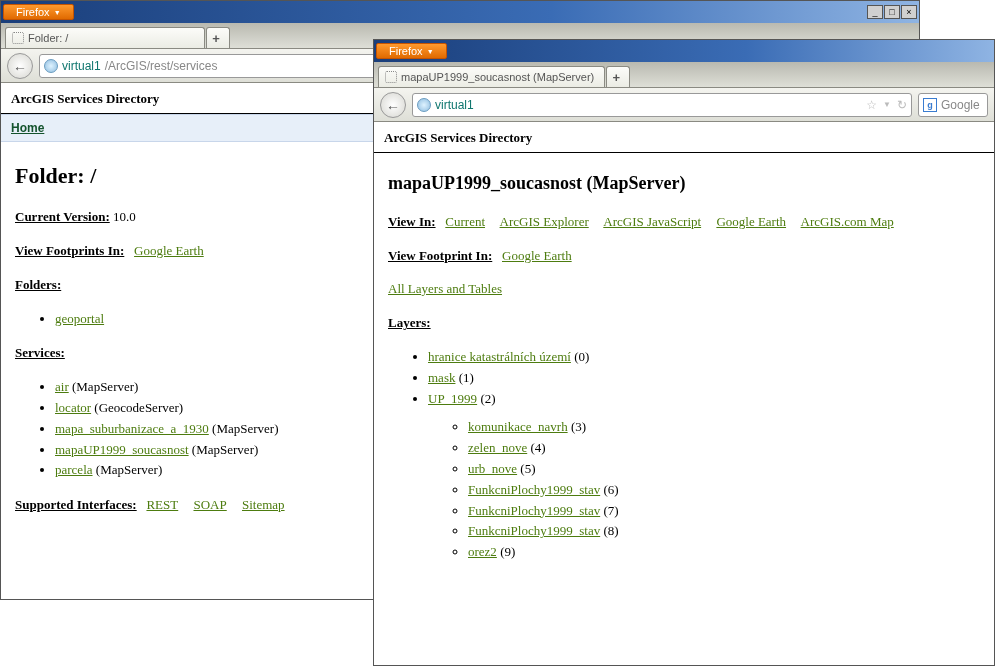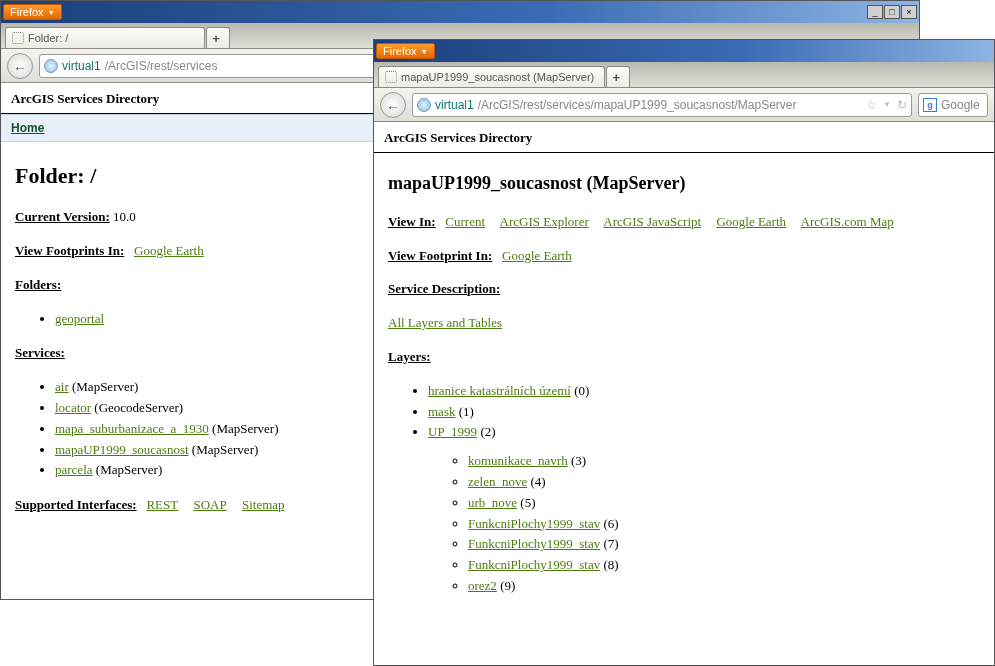--- a/index.html
+++ b/index.html
@@ -26,21 +26,21 @@
     display: flex;
     align-items: center;
     padding: 0 2px;
   }
   .ff-btn {
     background: linear-gradient(#ff9a2e, #e06a00);
     border: 1px solid #c55400;
     border-radius: 2px;
     color: #fff;
     font-size: 11px;
-    padding: 1px 6px;
+    padding: 1px 12px;
     display: inline-flex;
     align-items: center;
     gap: 4px;
     cursor: pointer;
   }
   .ff-btn .tri { font-size: 7px; }
   .win-controls {
     margin-left: auto;
     display: flex;
   }
@@ -275,21 +275,20 @@
       <span class="doticon"></span>
       <span>mapaUP1999_soucasnost (MapServer)</span>
     </div>
     <div class="tab tab-new">+</div>
   </div>
   <div class="navbar">
     <div class="nav-back">←</div>
     <div class="urlbar">
       <span class="globe"></span>
       <span class="host">virtual1</span>
-        <span>/ArcGIS/rest/services/mapaUP1999_soucasnost/MapServer</span>
       <span class="end">
         <span>☆</span>
         <span style="font-size:8px;">▼</span>
         <span>↻</span>
       </span>
     </div>
     <div class="searchfield">
       <span class="gicon">g</span>
       <span>Google</span>
     </div>
@@ -303,21 +302,20 @@
         <a href="#">Current</a>
         <a href="#">ArcGIS Explorer</a>
         <a href="#">ArcGIS JavaScript</a>
         <a href="#">Google Earth</a>
         <a href="#">ArcGIS.com Map</a>
       </p>
       <p>
         <b>View Footprint In:</b>&nbsp;&nbsp;
         <a href="#">Google Earth</a>
       </p>
-      <p><b>Service Description:</b></p>
       <p><a href="#">All Layers and Tables</a></p>
       <p><b>Layers:</b></p>
       <ul>
         <li><a href="#">hranice katastrálních území</a> (<span>0</span>)</li>
         <li><a href="#">mask</a> (<span>1</span>)</li>
         <li><a href="#">UP_1999</a> (<span>2</span>)
           <ul>
             <li><a href="#">komunikace_navrh</a> (<span>3</span>)</li>
             <li><a href="#">zelen_nove</a> (<span>4</span>)</li>
             <li><a href="#">urb_nove</a> (<span>5</span>)</li>

